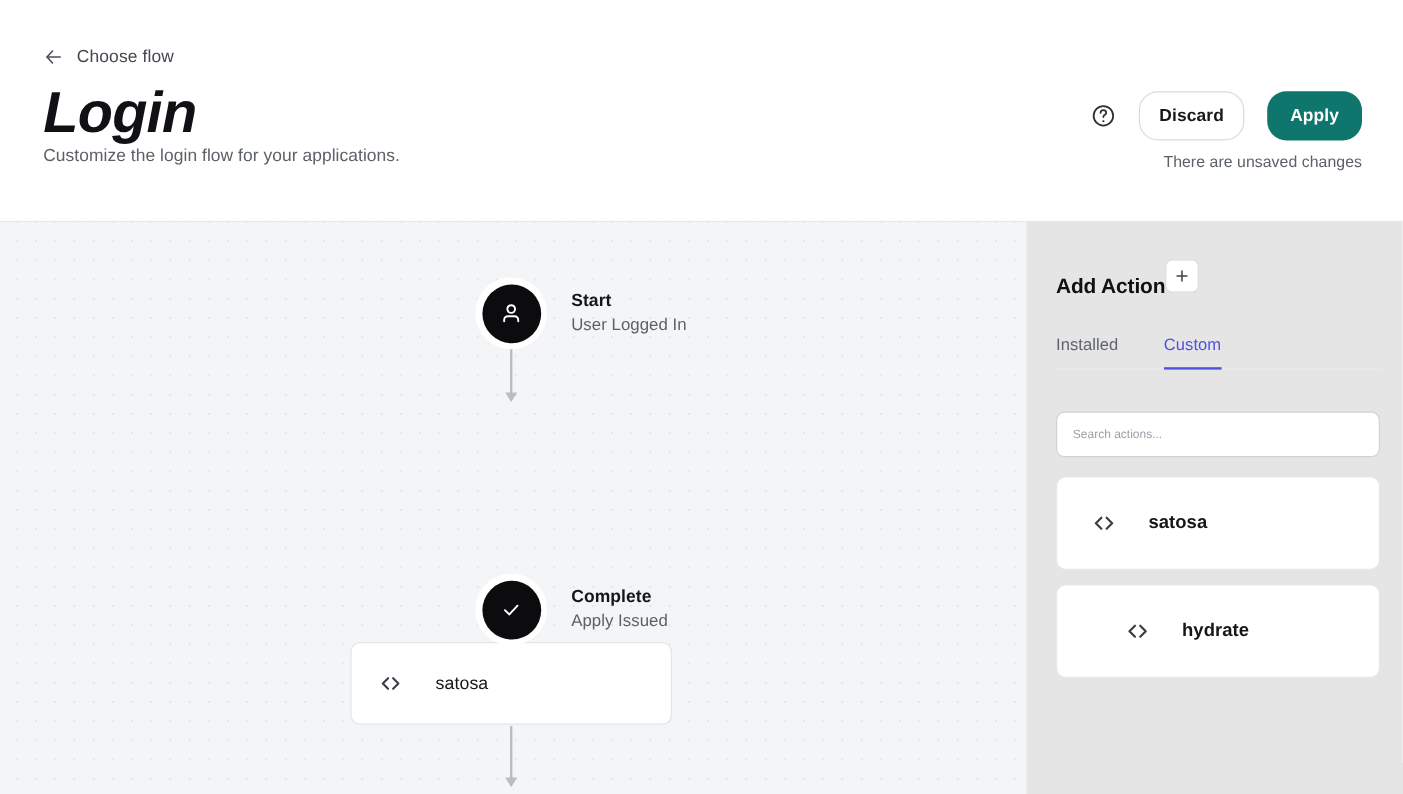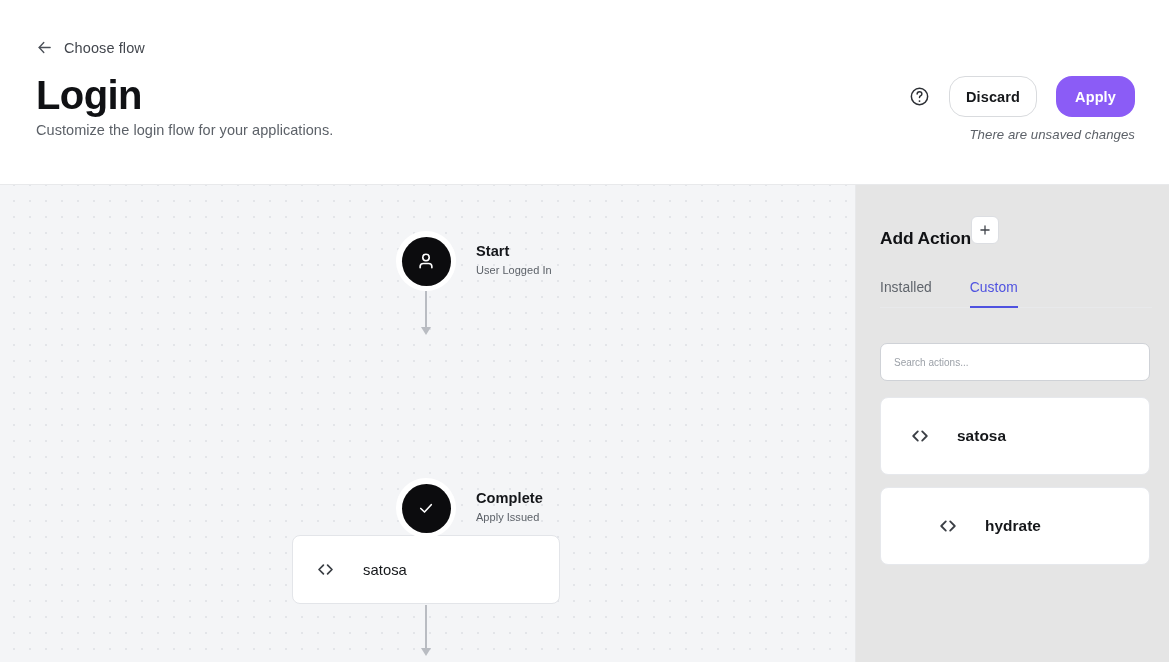--- a/index.html
+++ b/index.html
@@ -23,22 +23,22 @@
     cursor: pointer;
   }
   .back-arrow {
     width: 17px; height: 17px; color: #4b5058;
     display: flex; align-items: center; justify-content: center;
   }
   .back-label { font-size: 14.5px; color: #43474e; letter-spacing: .1px; }
 
   .page-title {
     position: absolute; left: 36px; top: 72px;
-    font-size: 40px; font-weight: 700; color: #101114;
-    letter-spacing: -.6px; line-height: 46px;
+    font-size: 48px; font-weight: 700; color: #101114;
+    letter-spacing: -.6px; line-height: 46px; font-style: italic;
   }
   .page-sub {
     position: absolute; left: 36px; top: 122px;
     font-size: 14.5px; color: #5c6168; letter-spacing: .05px;
   }
 
   .header-actions {
     position: absolute; right: 34px; top: 76px;
     display: flex; align-items: center; gap: 19px;
   }
@@ -55,21 +55,21 @@
   }
   .btn-discard {
     width: 88px; height: 41px;
     background: #ffffff; border: 1px solid #d9dbde; color: #15171a;
   }
   .btn-apply {
     width: 79px; height: 41px; border: none; color: #ffffff;
   }
   .unsaved-note {
     position: absolute; right: 34px; top: 127px;
-    font-size: 13.2px; color: #5c6168; letter-spacing: .05px; font-style: italic;
+    font-size: 13.2px; color: #5c6168; letter-spacing: .05px;
   }
 
   
   .canvas {
     position: absolute; left: 0; top: 185px; width: 855px; height: 477px;
     background-color: #f4f5f7;
     background-image: radial-gradient(#e3e5e9 1.15px, transparent 1.2px);
     background-size: 16px 16px;
     background-position: 6px 8px;
     overflow: hidden;
@@ -94,21 +94,21 @@
     background: #0c0c0e;
     display: flex; align-items: center; justify-content: center;
     color: #ffffff;
   }
   .node-text { margin-left: 20px; }
   .node-title {
     font-size: 14.6px; font-weight: 700; color: #14161a;
     line-height: 19px; letter-spacing: .05px;
   }
   .node-desc {
-    font-size: 11px; color: #5c6168; line-height: 19px; letter-spacing: .03px;
+    font-size: 14px; color: #5c6168; line-height: 19px; letter-spacing: .03px;
   }
 
   
   .connector { position: absolute; }
   .conn-line { position: absolute; width: 1.6px; background: #b9bcc2; left: 0; top: 0; }
   .conn-head {
     position: absolute; left: -4.2px; width: 0; height: 0;
     border-left: 5.2px solid transparent;
     border-right: 5.2px solid transparent;
     border-top: 8px solid #b9bcc2;
@@ -206,21 +206,21 @@
 
     <div class="header-actions">
       <span class="help-icon">
         <svg width="21" height="21" viewBox="0 0 24 24" fill="none" stroke="currentColor" stroke-width="1.7">
           <circle cx="12" cy="12" r="9.3"></circle>
           <path d="M9.3 9.1c0-1.5 1.2-2.6 2.7-2.6s2.7 1.1 2.7 2.5c0 1.3-.9 1.8-1.7 2.3-.7.5-1 .9-1 1.9" stroke-linecap="round"></path>
           <circle cx="12" cy="17.2" r="1.05" fill="currentColor" stroke="none"></circle>
         </svg>
       </span>
       <button class="btn btn-discard">Discard</button>
-      <button class="btn btn-apply" id="apply-btn" style="background: #8b5cf6;">Apply</button>
+      <button class="btn btn-apply" id="apply-btn" style="background: #0f766e;">Apply</button>
     </div>
 
     <div class="unsaved-note">There are unsaved changes</div>
   </div>
 
   <div class="canvas">
 
     <div class="node-round" style="left:396px; top:46px;">
       <span class="circle-ring">
         <span class="circle-core">

